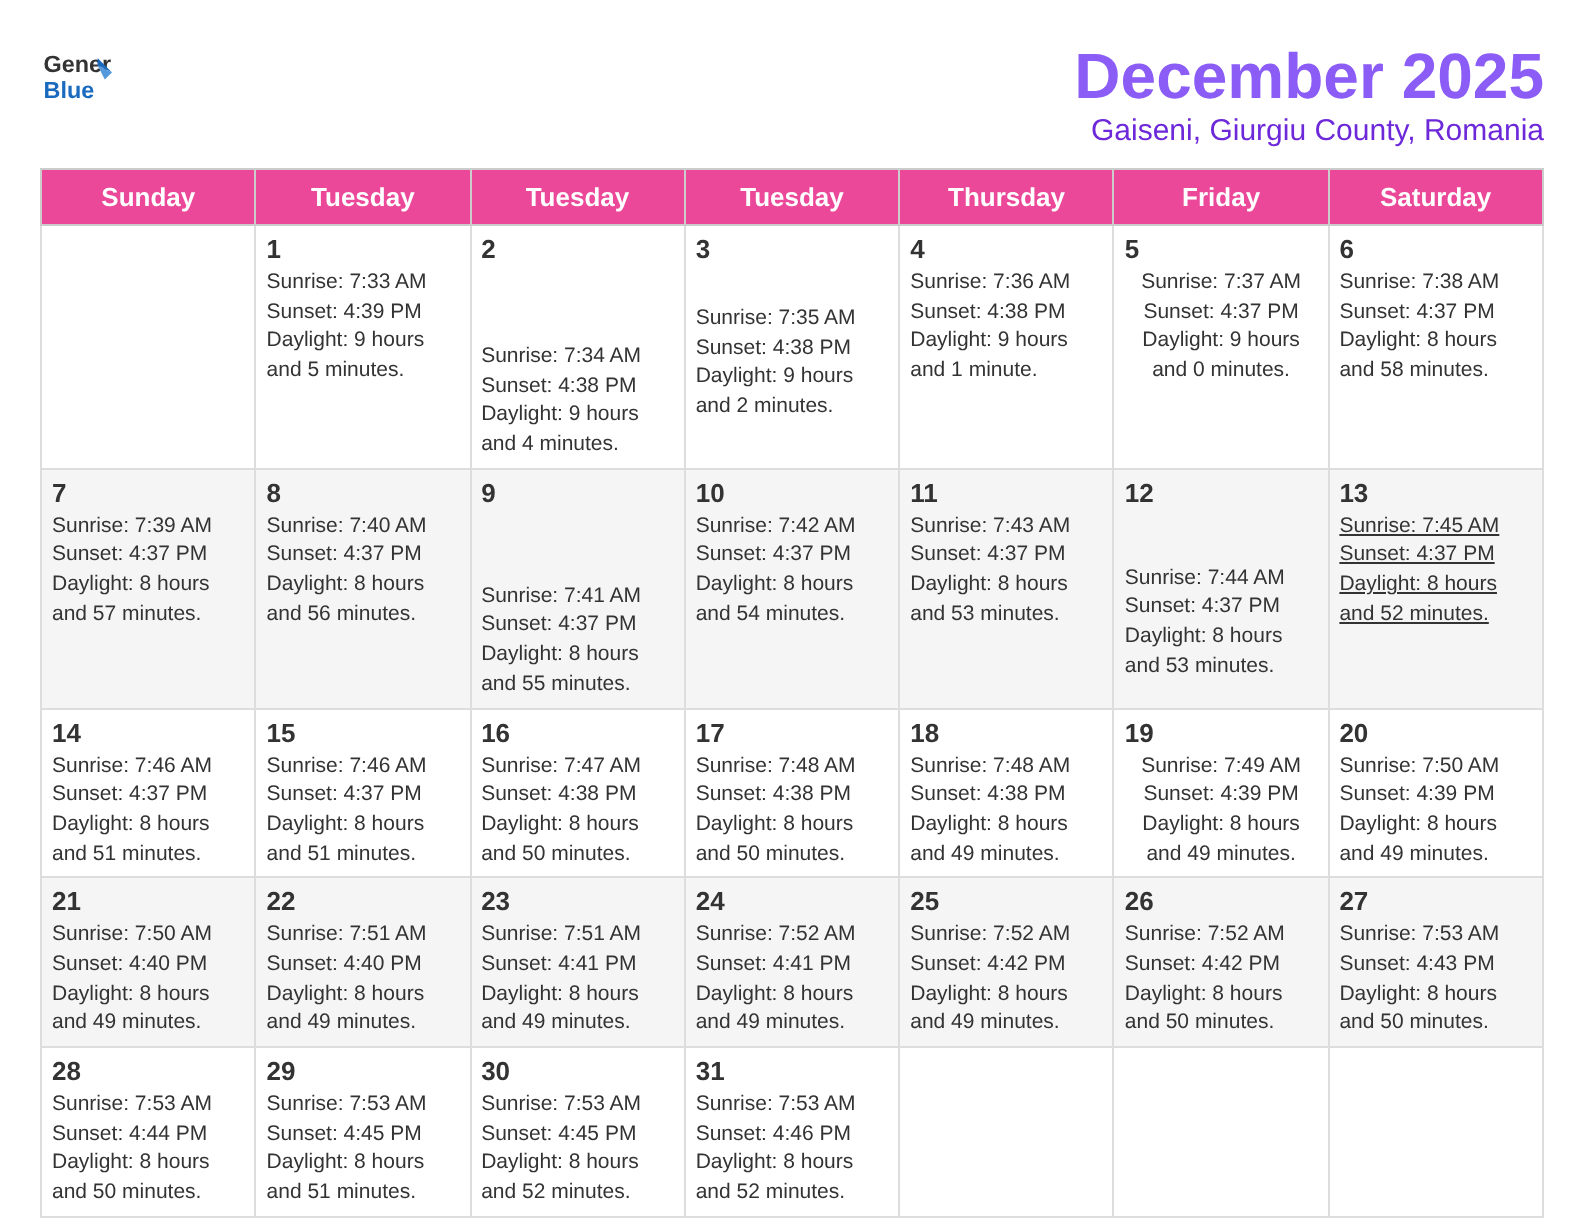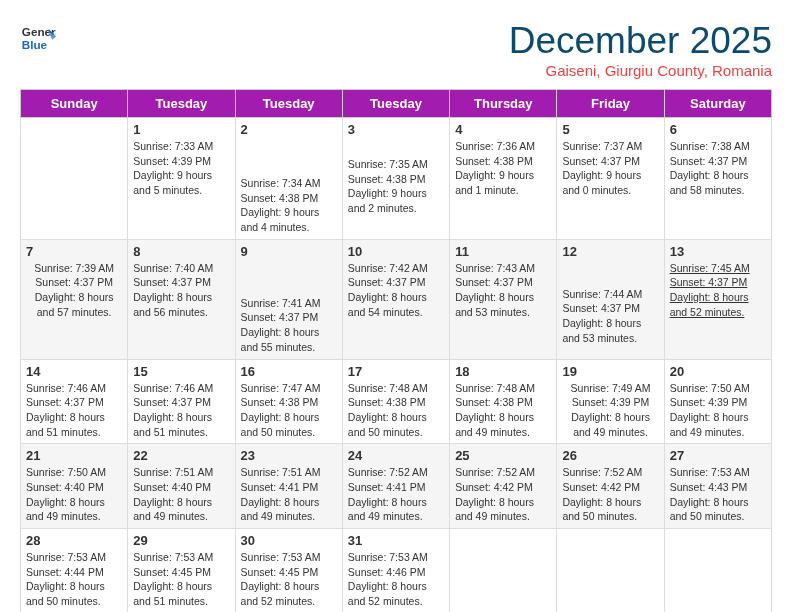--- a/index.html
+++ b/index.html
@@ -22,35 +22,35 @@
       gap: 4px;
     }
     .logo-icon {
       width: 36px;
       height: 36px;
     }
     .title-area {
       text-align: right;
     }
     .main-title {
-      font-size: 37px;
-      font-weight: normal;
-      color: #0c4a6e;
+      font-size: 32px;
+      font-weight: bold;
+      color: #8b5cf6;
     }
     .subtitle {
       font-size: 15px;
-      color: #ef4444;
+      color: #6d28d9;
     }
     table {
       width: 100%;
       border-collapse: collapse;
       font-size: 11px;
     }
     thead tr th {
-      background-color: #a21caf;
+      background-color: #ec4899;
       color: #fff;
       padding: 6px 4px;
       text-align: center;
       font-size: 13px;
       font-weight: bold;
       border: 1px solid #ccc;
       margin-top: 44px;
     }
     tbody tr td {
       border: 1px solid #ddd;
@@ -137,37 +137,37 @@
         </td>
         <td>
           <span class="day-number">4</span>
           <div class="day-info" style="white-space: pre-line;">Sunrise: 7:36 AM
 Sunset: 4:38 PM
 Daylight: 9 hours
 and 1 minute.</div>
         </td>
         <td>
           <span class="day-number">5</span>
-          <div class="day-info" style="white-space: pre-line;">Sunrise: 7:37 AM
+          <div class="day-info" style="white-space: pre-line; text-align: center;">Sunrise: 7:37 AM
 Sunset: 4:37 PM
 Daylight: 9 hours
 and 0 minutes.</div>
         </td>
         <td>
           <span class="day-number">6</span>
           <div class="day-info" style="white-space: pre-line;">Sunrise: 7:38 AM
 Sunset: 4:37 PM
 Daylight: 8 hours
 and 58 minutes.</div>
         </td>
       </tr>
       <tr>
         <td>
           <span class="day-number">7</span>
-          <div class="day-info" style="white-space: pre-line; text-align: center;">Sunrise: 7:39 AM
+          <div class="day-info" style="white-space: pre-line;">Sunrise: 7:39 AM
 Sunset: 4:37 PM
 Daylight: 8 hours
 and 57 minutes.</div>
         </td>
         <td>
           <span class="day-number">8</span>
           <div class="day-info" style="white-space: pre-line;">Sunrise: 7:40 AM
 Sunset: 4:37 PM
 Daylight: 8 hours
 and 56 minutes.</div>

